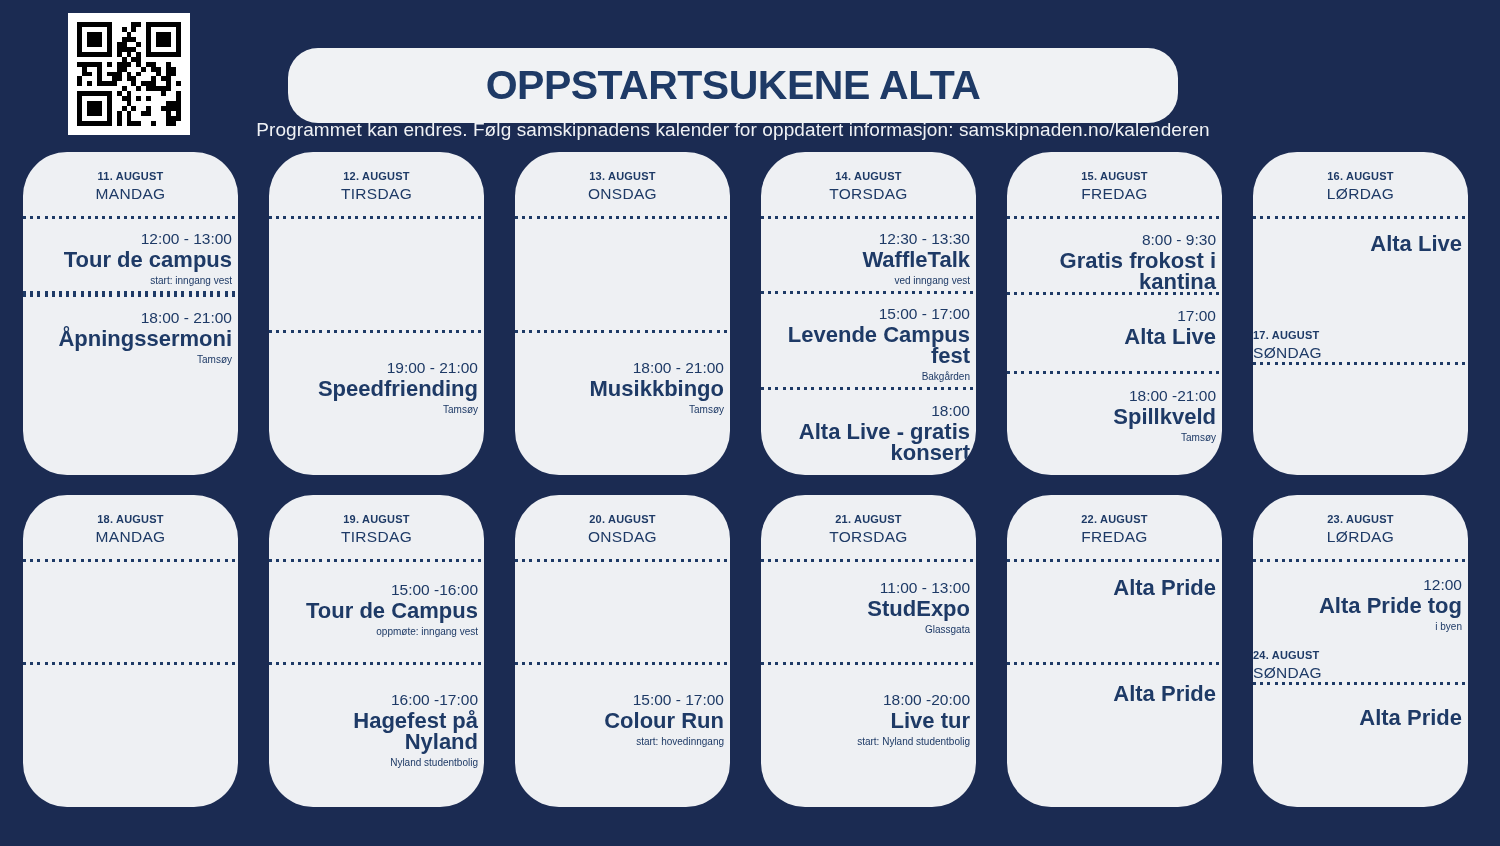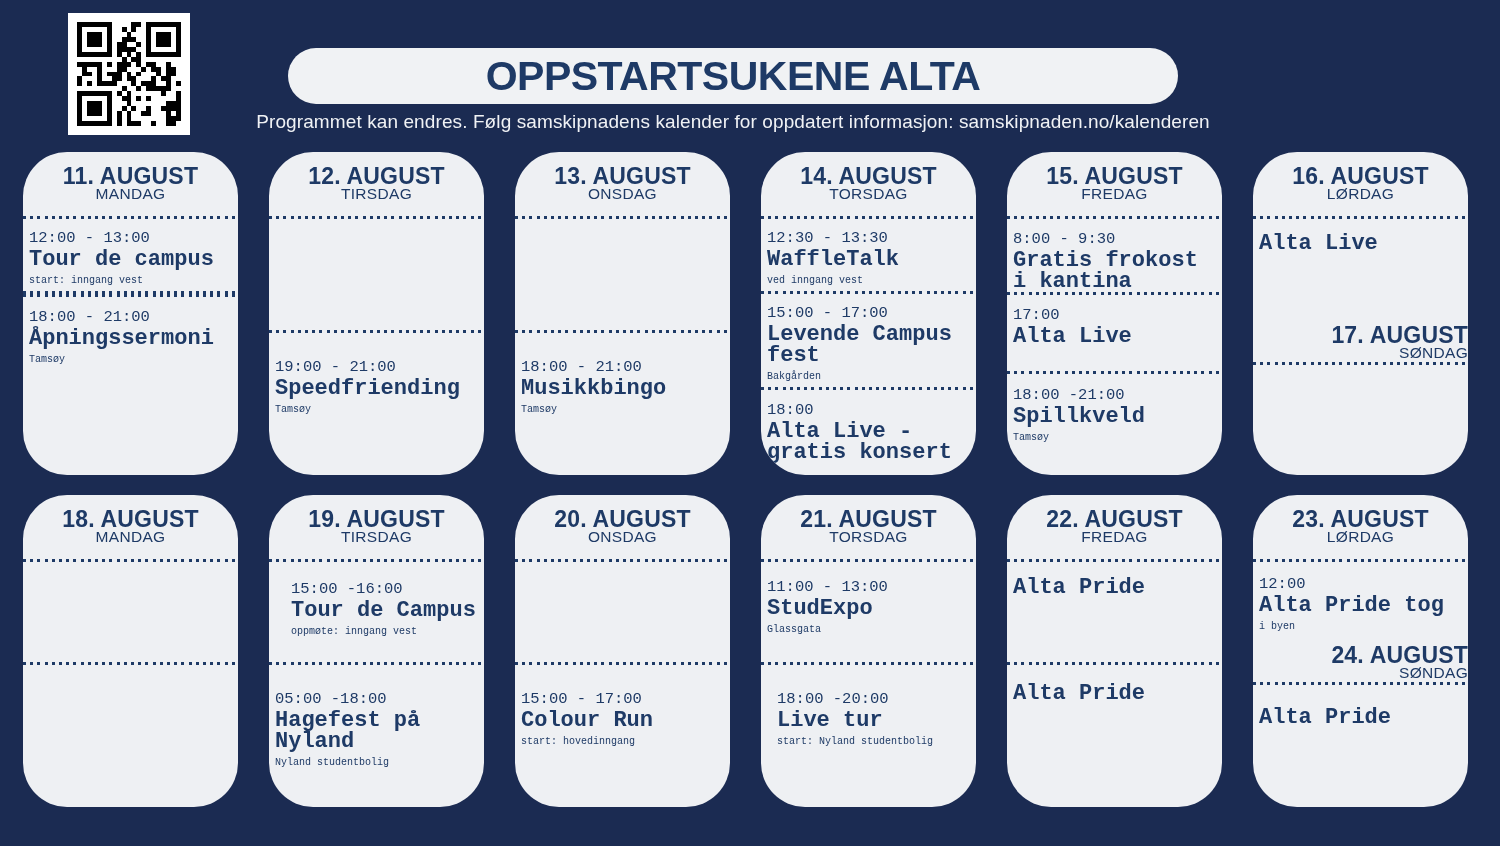--- a/index.html
+++ b/index.html
@@ -13,70 +13,70 @@
 
   
   .qr-box{
     position:absolute;left:68px;top:13px;width:122px;height:122px;
     background:#ffffff;display:flex;align-items:center;justify-content:center;
   }
   .qr-box svg{display:block;}
 
   
   .title-pill{
-    position:absolute;left:288px;top:48px;width:890px;height:56px;
+    position:absolute;left:288px;top:48px;width:890px;height:75px;
     background:#f0f2f4;border-radius:30px;
     display:flex;align-items:center;justify-content:center;
   }
   .title-pill h1{
     margin:0;font-size:41px;font-weight:bold;letter-spacing:-0.5px;
     color:#1e3a66;white-space:nowrap;
   }
 
   .subtitle{
-    position:absolute;top:111px;left:0;width:1466px;margin:0;
+    position:absolute;top:119px;left:0;width:1466px;margin:0;
     text-align:center;font-size:19px;color:#f0f2f5;letter-spacing:0.1px;
   }
 
   
   .grid{
     position:absolute;left:23px;top:152px;
     display:grid;
     grid-template-columns:repeat(6,215px);
     grid-template-rows:323px 312px;
     column-gap:31px;row-gap:20px;
   }
   .card{
     background:#eef0f3;border-radius:44px;
     display:flex;flex-direction:column;overflow:hidden;
     color:#1e3a66;
   }
   .card-header{
     min-height:64px;box-sizing:border-box;padding-top:15px;
     text-align:center;flex-shrink:0;
   }
-  .card-date{font-size:23px;font-weight:bold;letter-spacing:0.2px;line-height:18px;}
+  .card-date{font-size:11px;font-weight:bold;letter-spacing:0.2px;line-height:18px;}
   .card-day{font-size:15.5px;letter-spacing:0.3px;line-height:18px;}
 
   .dotted{
     height:3px;flex-shrink:0;width:100%;
     background-image:repeating-linear-gradient(90deg,#1e3a66 0 3px,transparent 3px 7.2px);
   }
   .sec-ev{
-    box-sizing:border-box;text-align:left;flex-shrink:0;
-    padding-left:6px;padding-right:0;font-family:Liberation Mono, monospace;
+    box-sizing:border-box;text-align:right;flex-shrink:0;
+    padding-left:6px;padding-right:6px;
   }
   .sec-ev.grow{flex-grow:1;}
   .ev-time{font-size:15.5px;line-height:21px;}
   .ev-title{font-size:22px;font-weight:bold;line-height:21px;}
   .ev-note{font-size:10px;line-height:21px;}
   .sec-sp{flex-shrink:0;}
   .sec-sp.grow{flex-grow:1;}
   .sub{
-    text-align:right;flex-shrink:0;box-sizing:border-box;padding-top:3px;
+    text-align:left;flex-shrink:0;box-sizing:border-box;padding-top:3px;
   }
 </style>
 </head>
 <body>
 
 <div class="poster">
   <div class="qr-box">
     <svg id="qr-svg" width="104" height="104" viewBox="0 0 21 21" shape-rendering="crispEdges">
         <rect x="0" y="0" width="7" height="1" fill="#000"></rect>
         <rect x="0" y="6" width="7" height="1" fill="#000"></rect>
@@ -347,21 +347,21 @@
           <div class="card-day">TIRSDAG</div>
         </div>
         <div class="dotted"></div>
         <div class="sec-ev" style="min-height: 100px; padding-top: 17px; margin-left: 16px;">
           <div class="ev-time">15:00 -16:00</div>
           <div class="ev-title">Tour de Campus</div>
           <div class="ev-note">oppmøte: inngang vest</div>
         </div>
         <div class="dotted"></div>
         <div class="sec-ev grow" style="padding-top: 24px;">
-          <div class="ev-time">05:00 -18:00</div>
+          <div class="ev-time">16:00 -17:00</div>
           <div class="ev-title">Hagefest på Nyland</div>
           <div class="ev-note">Nyland studentbolig</div>
         </div>
       </div>
       <div class="card">
         <div class="card-header">
           <div class="card-date">20. AUGUST</div>
           <div class="card-day">ONSDAG</div>
         </div>
         <div class="dotted"></div>

